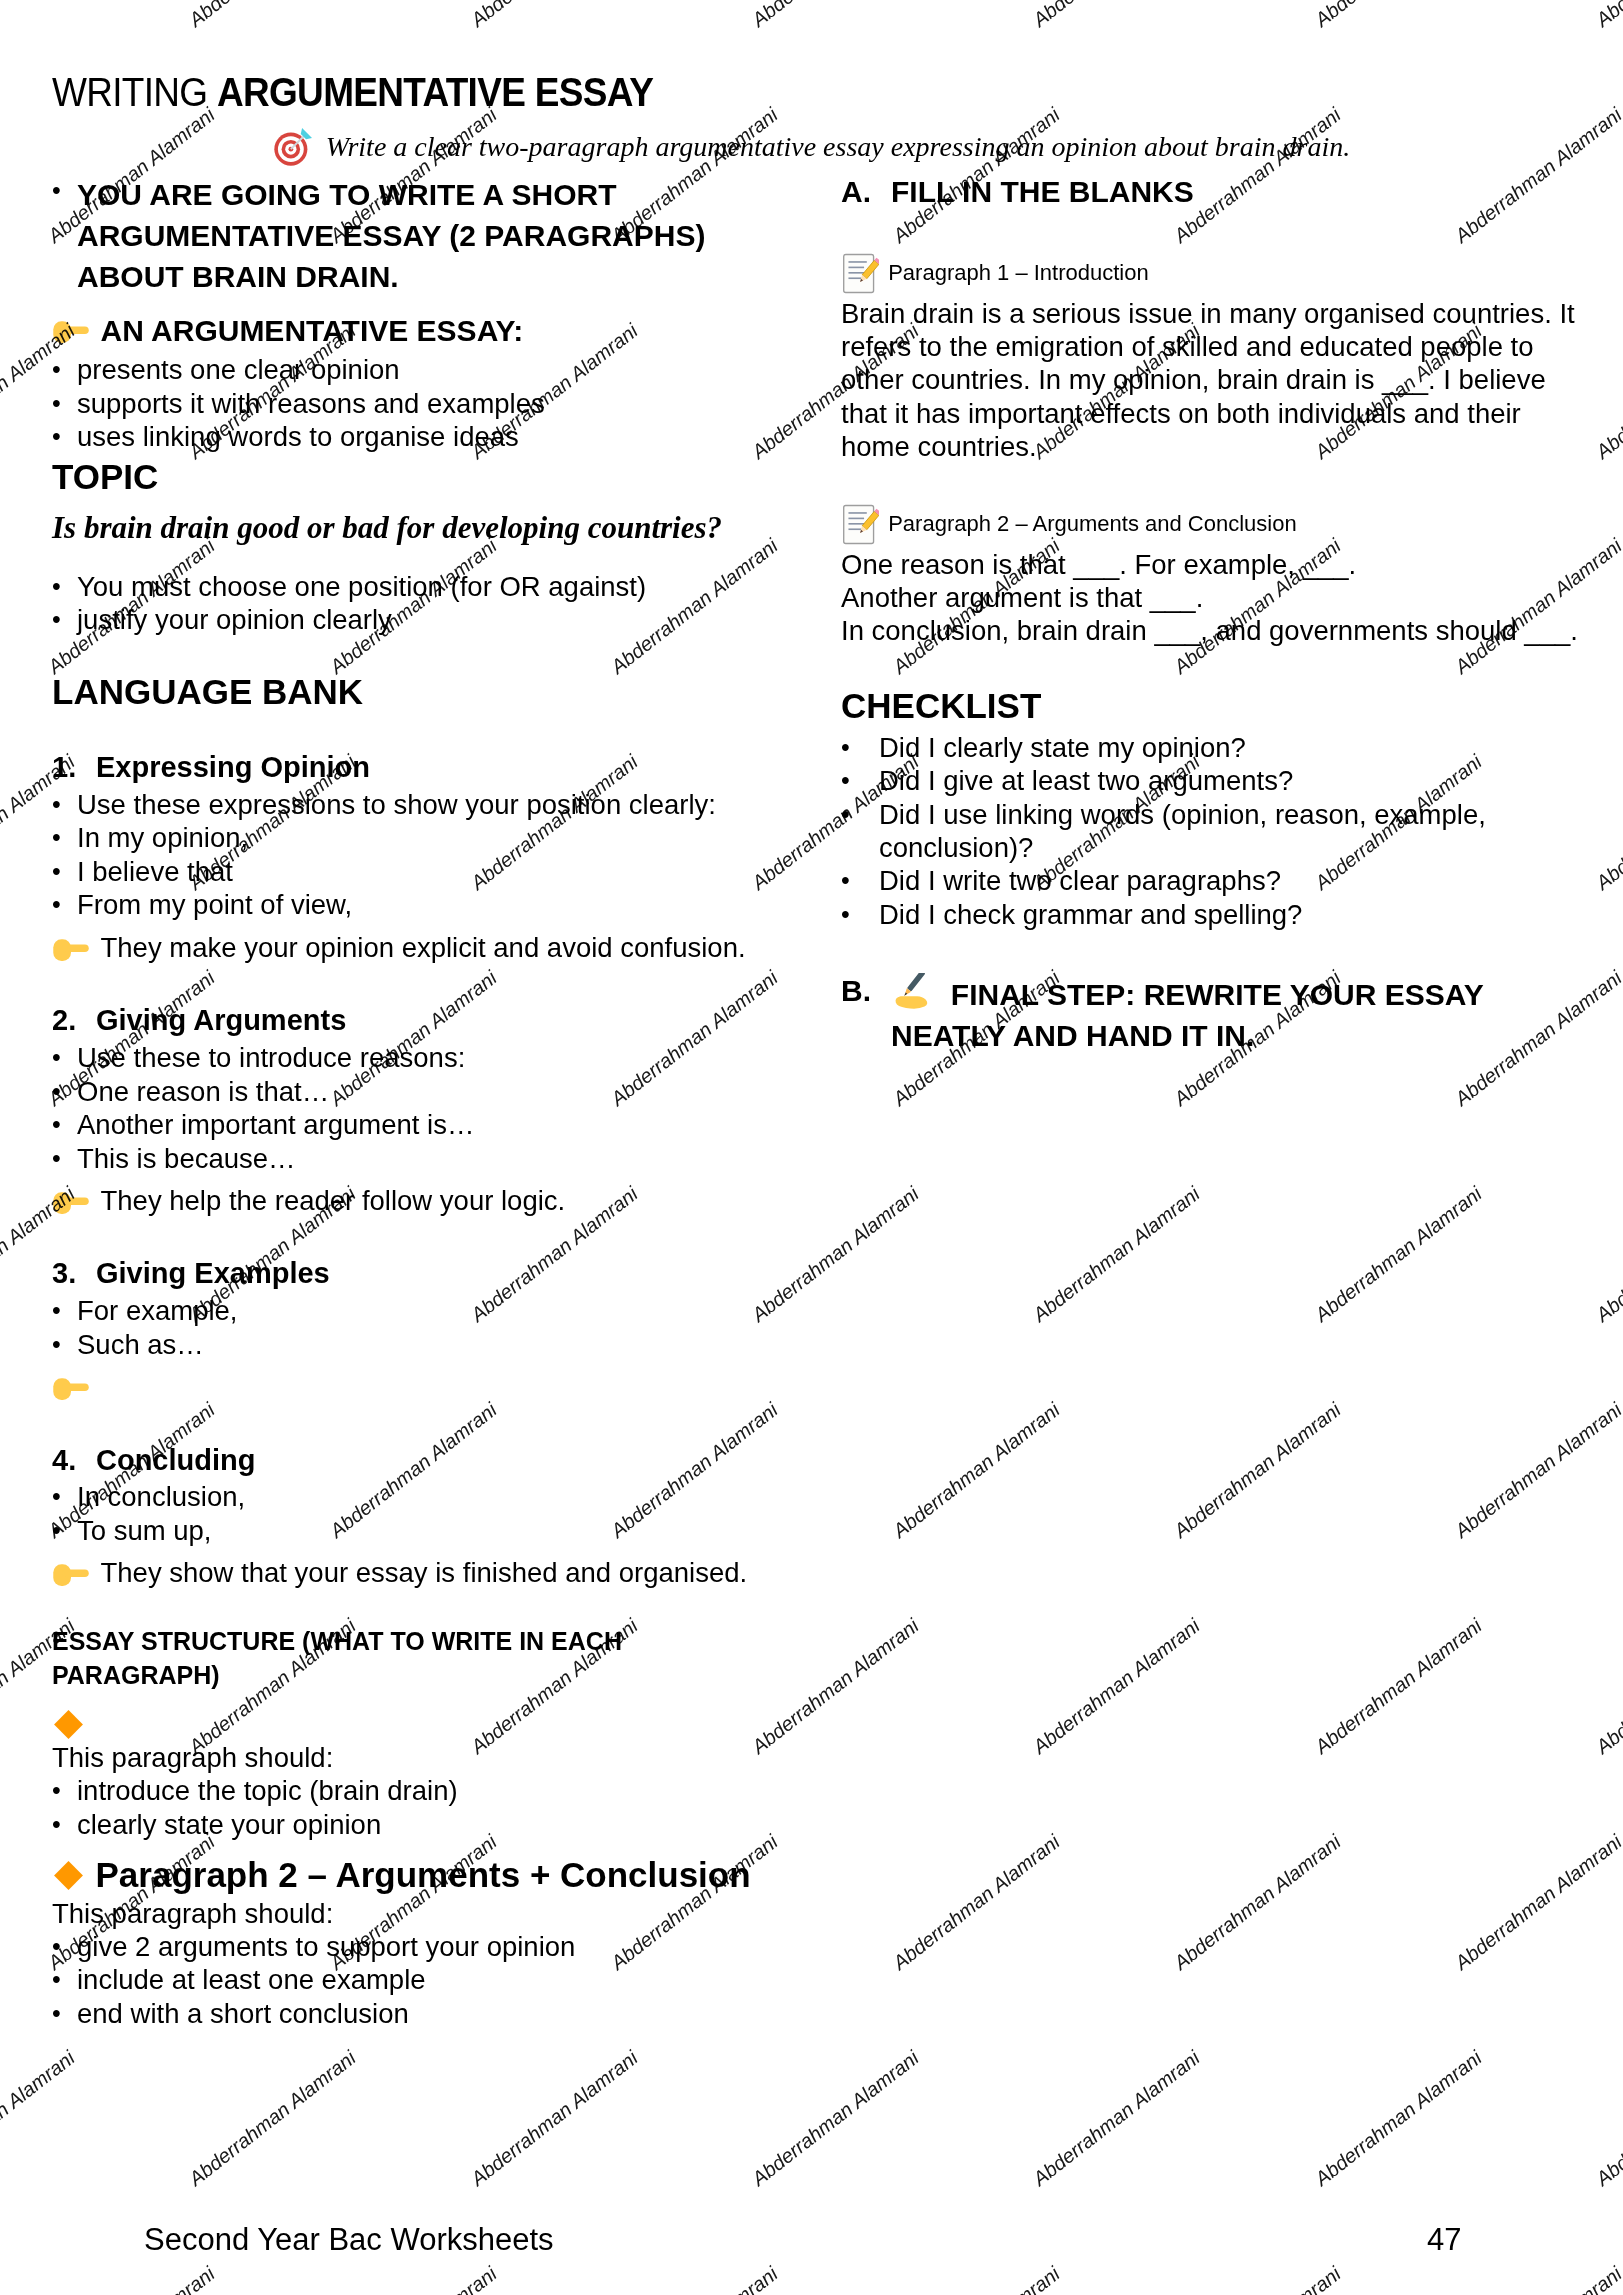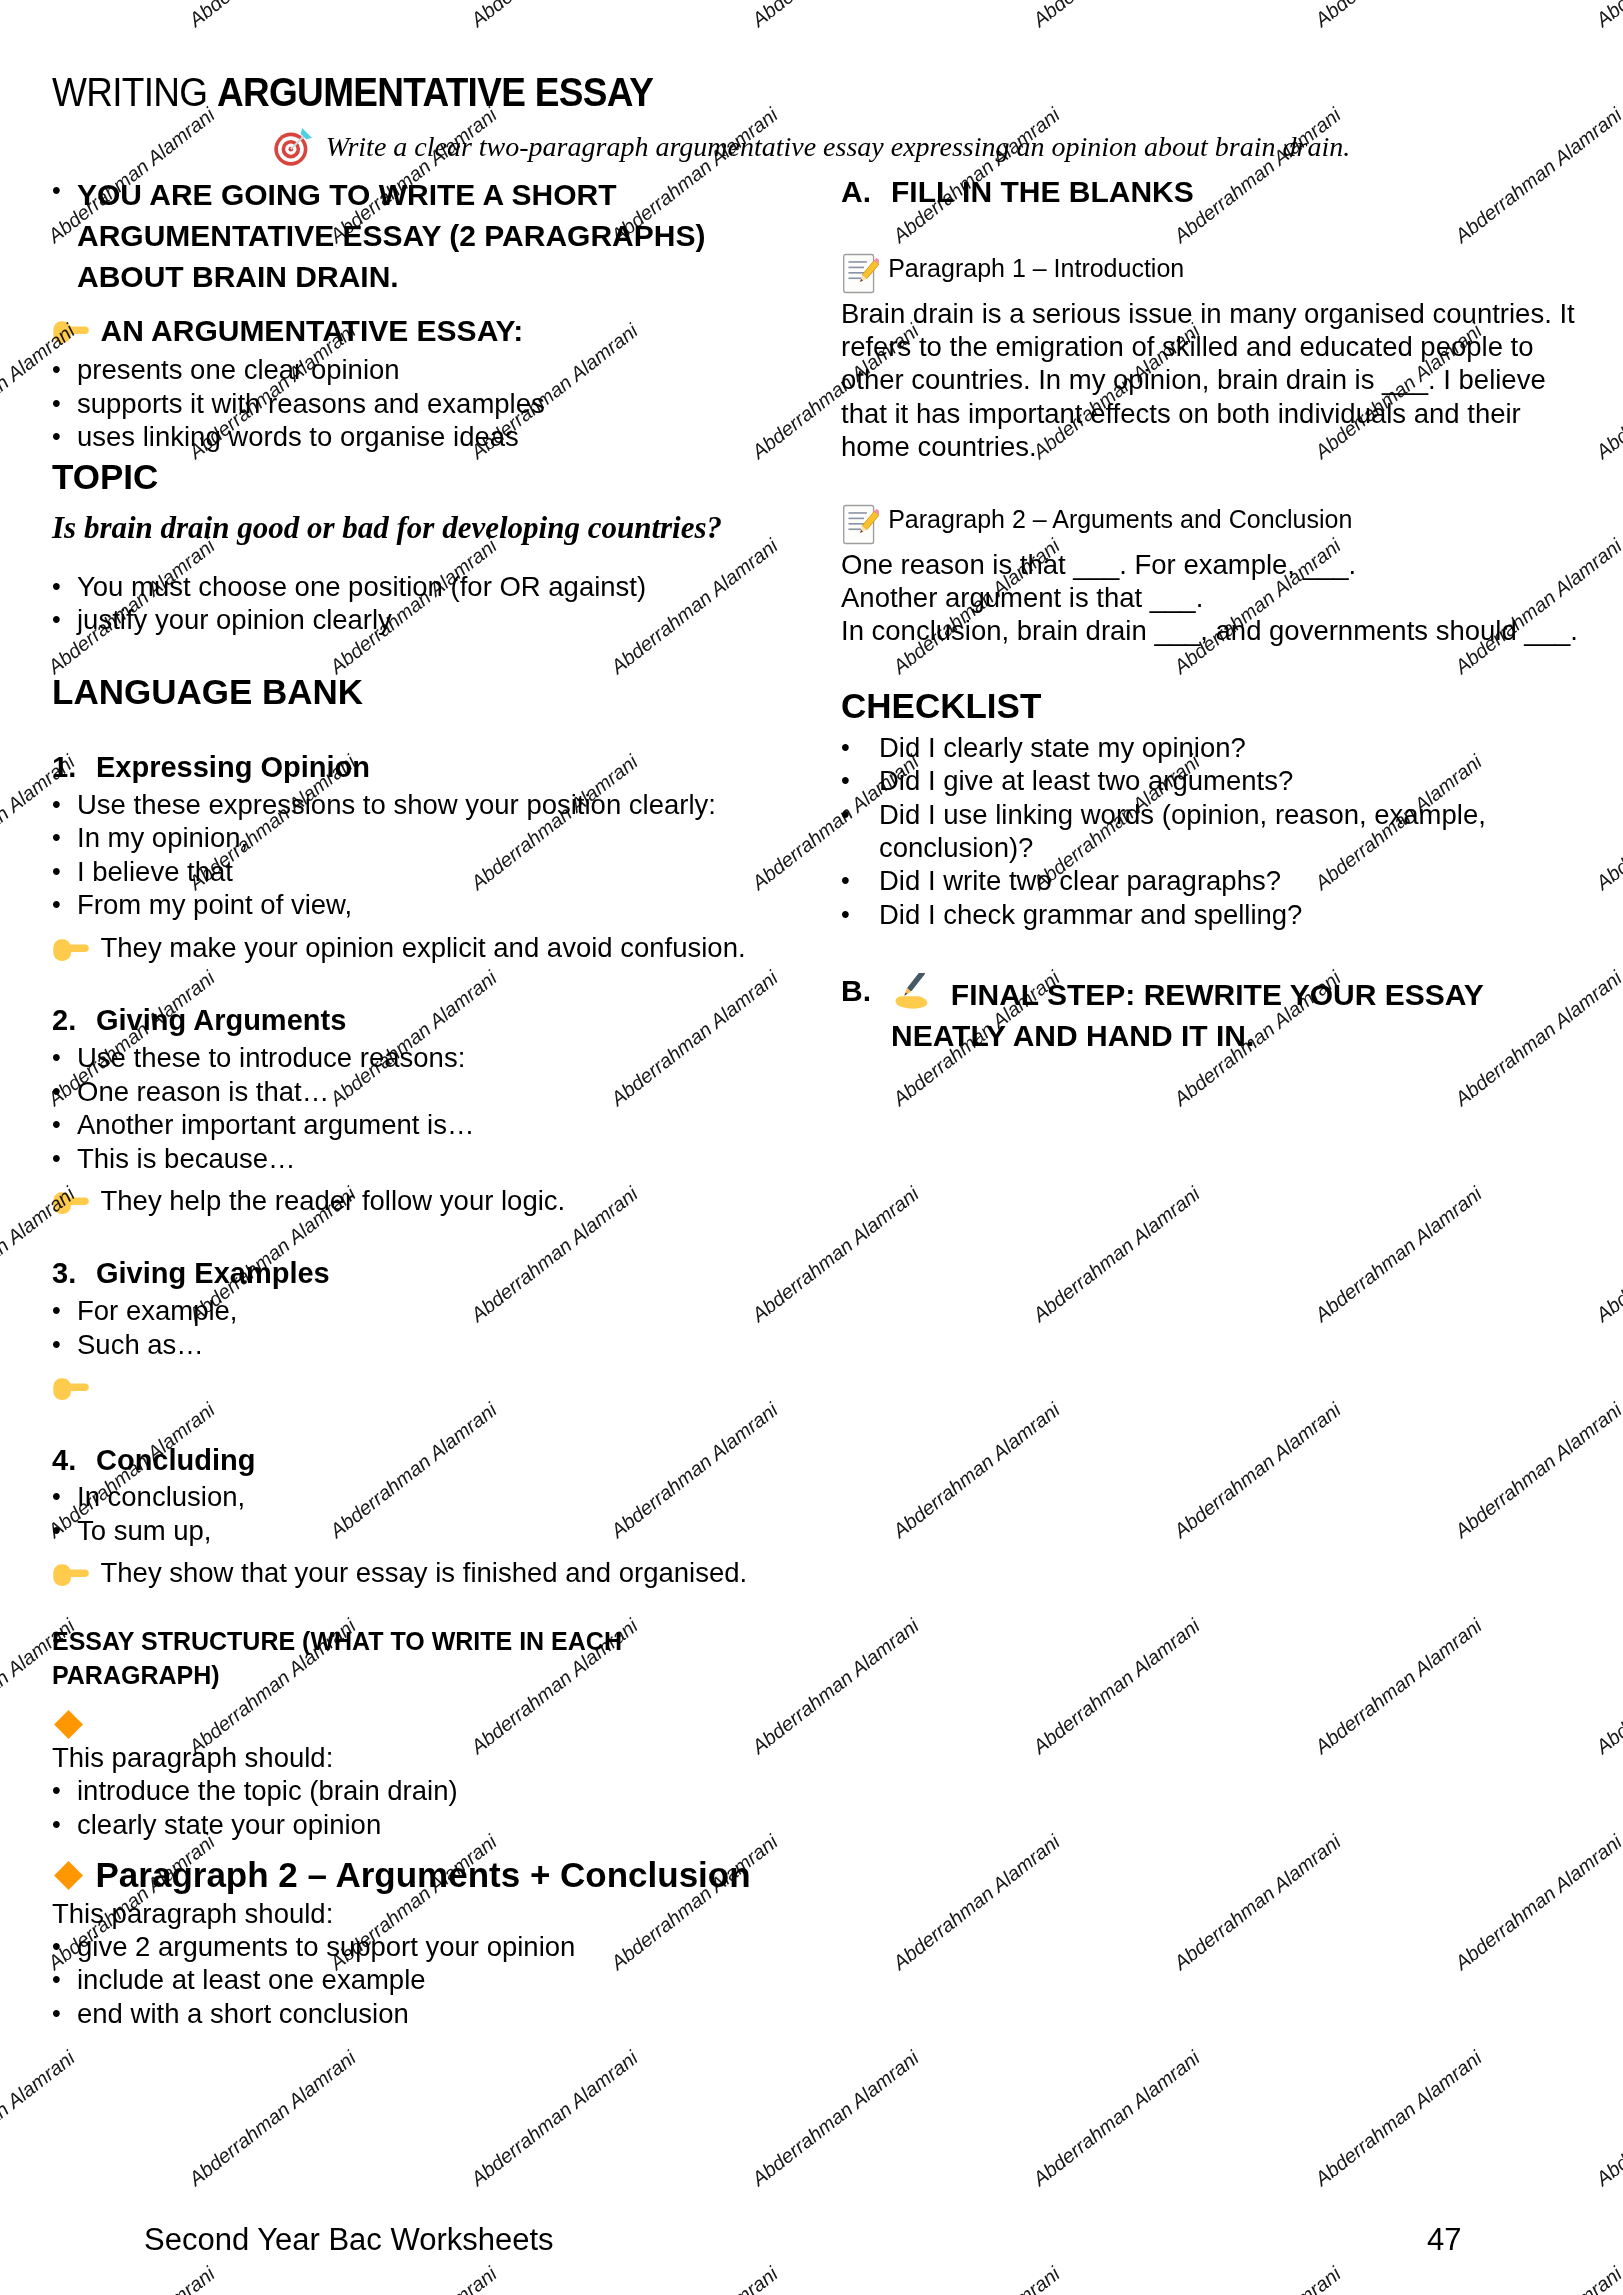--- a/index.html
+++ b/index.html
@@ -31,21 +31,21 @@
   .sec-title{display:flex;font-size:29px}
   .sec-title .num{flex:0 0 44px}
   .lab-row{display:flex}
   .lab-row .lab{flex:0 0 50px}
   .lab-row .lab-content{flex:1}
   .icon-heading{display:flex;align-items:center}
   .icon-heading .ic{margin-right:10.5px}
   .note .ic{vertical-align:-6.5px;margin-right:10.5px}
   .topic{font-family:"Liberation Serif",serif;font-style:italic;font-weight:bold;
          font-size:31px;line-height:1.3}
-  .memo-title{display:flex;align-items:flex-start;font-size:25px}
+  .memo-title{display:flex;align-items:center;font-size:22px}
   .memo-title .ic{margin-right:9.2px}
   .bheading{font-size:30px;line-height:1.37}
   .bheading .ic{vertical-align:-5.2px;margin-right:10.5px}
   
   .ic{display:inline-block;vertical-align:middle}
   .ic-target{width:41px;height:41px}
   .ic-hand{width:38px;height:29px}
   .ic-memo{width:38px;height:41px}
   .ic-diamond{width:33px;height:33px;margin-right:14.4px}
   .ic-write{width:41px;height:37px}

